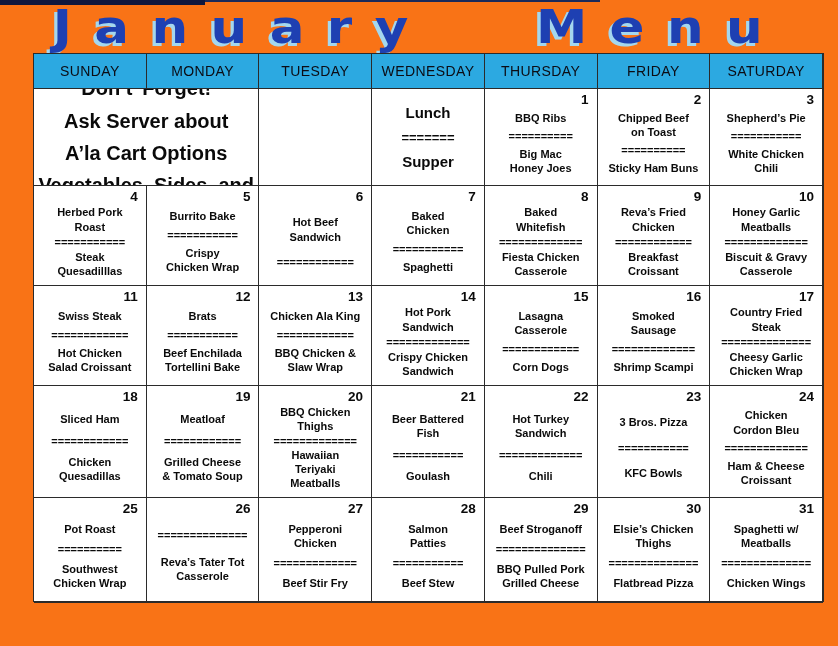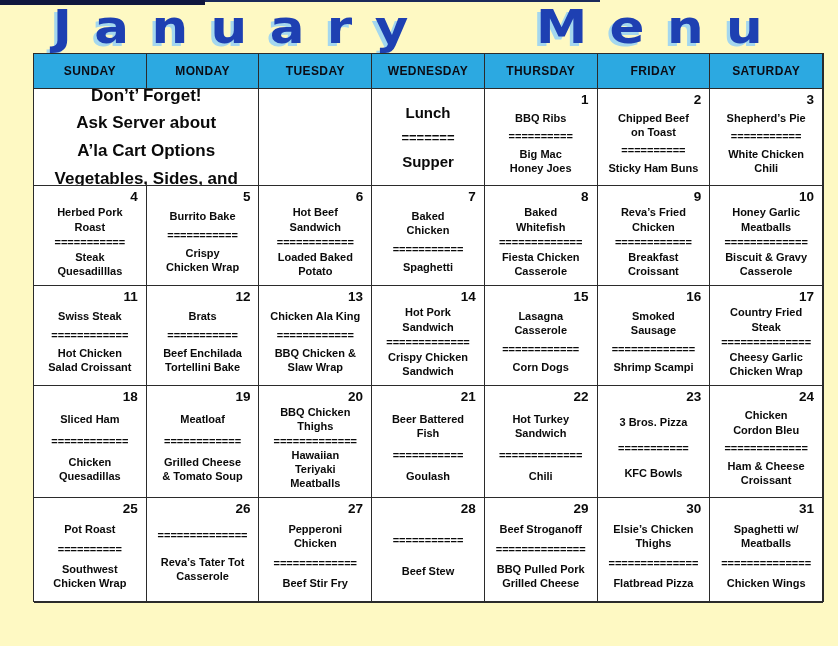--- a/index.html
+++ b/index.html
@@ -1,19 +1,19 @@
 <!DOCTYPE html>
 <html style="--header-bg: #2CA9E1; --header-text: #0c0c14; --title-text: #1E40B2; --title-shadow: #A4D7EE; --grid-line: #2b2b2b;"><head>
 <meta charset="utf-8">
 <style>
   html,body{margin:0;padding:0;background:#ffffff;}
   .page{
     position:relative;
     width:838px;height:646px;
-    background:#fef9c3;
+    background:#f97316;
     font-family:"Liberation Sans","DejaVu Sans",sans-serif;
     overflow:hidden;
   }
   .scan-strip-long{position:absolute;left:0;top:0;width:600px;height:2px;background:#1b2a5a;}
   .scan-strip-thick{position:absolute;left:0;top:0;width:205px;height:5px;background:#10173d;}
   .title-wrap{
     position:absolute;left:0;top:0;width:100%;height:52px;
     text-align:center;line-height:54px;
   }
   .title{
@@ -40,27 +40,27 @@
   .cell{
     border-right:1px solid var(--grid-line,#2b2b2b);
     border-bottom:1px solid var(--grid-line,#2b2b2b);
     box-sizing:border-box;
     display:flex;flex-direction:column;
     overflow:hidden;
   }
   .hdr{
     background:var(--header-bg,#2CA9E1);
     align-items:center;justify-content:center;
-    font-weight:bold;font-size:12px;letter-spacing:.4px;
+    font-weight:normal;font-size:14px;letter-spacing:.4px;
     color:var(--header-text,#0c0c14);
     display:flex;flex-direction:row;
   }
   .span2{grid-column:span 2;}
   .note{align-items:center;justify-content:center;}
-  .note .nline{font-weight:bold;font-size:17px;line-height:1.62;color:#0a0a0a;text-align:center;}
+  .note .nline{font-weight:bold;font-size:20px;line-height:1.62;color:#0a0a0a;text-align:center;}
   .legend{justify-content:space-evenly;align-items:center;padding:6px 0;}
   .legend .big{font-weight:bold;font-size:15px;color:#0a0a0a;}
   .legend .lsep{font-weight:bold;font-size:13px;letter-spacing:0;color:#0a0a0a;}
   .daynum{
     text-align:right;font-weight:bold;font-size:13.5px;line-height:1;
     padding:4px 8px 0 0;color:#0a0a0a;flex:0 0 auto;
   }
   .menu{
     flex:1;display:flex;flex-direction:column;
     justify-content:space-evenly;
@@ -172,24 +172,20 @@
         </div>
       </div>
       <div class="cell day">
         <div class="daynum">6</div>
         <div class="menu">
           <div class="block">
             <div class="line">Hot Beef</div>
             <div class="line">Sandwich</div>
           </div>
           <div class="msep">============</div>
-          <div class="block">
-            <div class="line">Loaded Baked</div>
-            <div class="line">Potato</div>
-          </div>
         </div>
       </div>
       <div class="cell day">
         <div class="daynum">7</div>
         <div class="menu">
           <div class="block">
             <div class="line">Baked</div>
             <div class="line">Chicken</div>
           </div>
           <div class="msep">===========</div>
@@ -458,20 +454,24 @@
           </div>
           <div class="msep">=============</div>
           <div class="block">
             <div class="line">Beef Stir Fry</div>
           </div>
         </div>
       </div>
       <div class="cell day">
         <div class="daynum">28</div>
         <div class="menu">
+          <div class="block">
+            <div class="line">Salmon</div>
+            <div class="line">Patties</div>
+          </div>
           <div class="msep">===========</div>
           <div class="block">
             <div class="line">Beef Stew</div>
           </div>
         </div>
       </div>
       <div class="cell day">
         <div class="daynum">29</div>
         <div class="menu">
           <div class="block">

